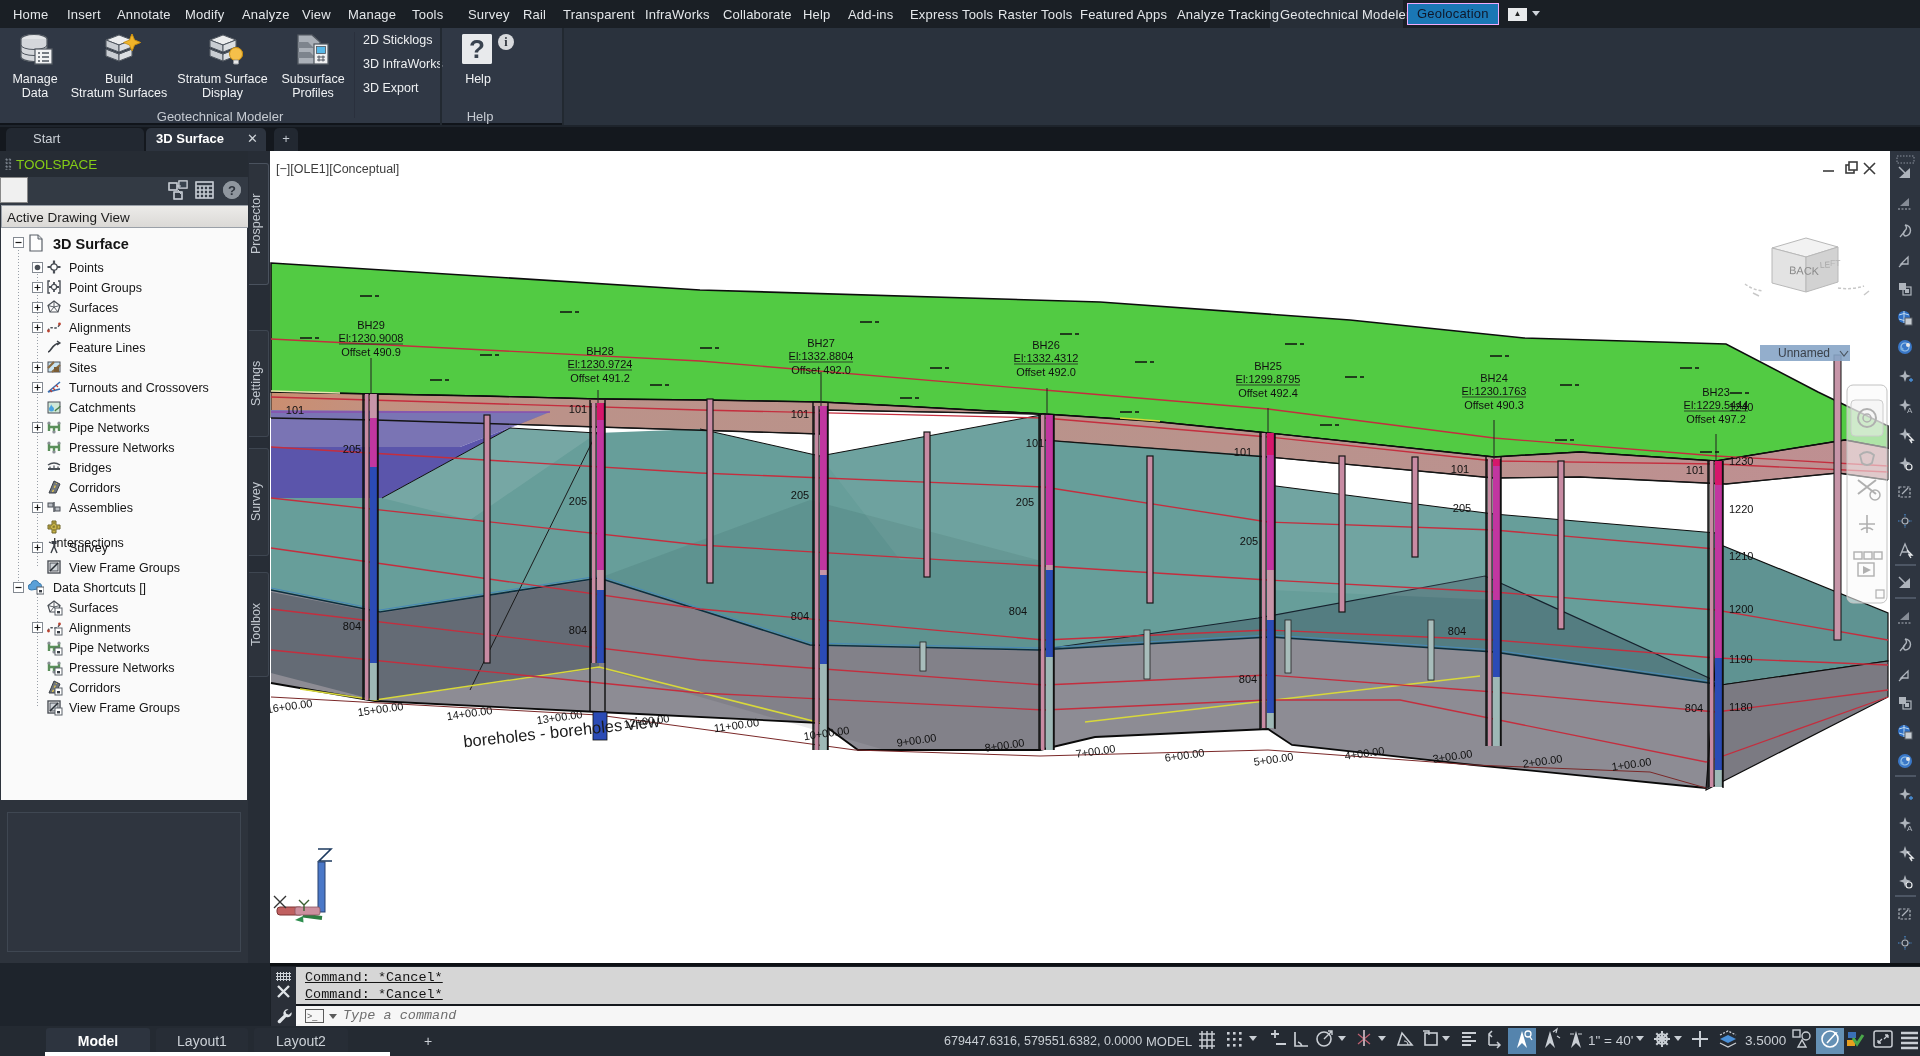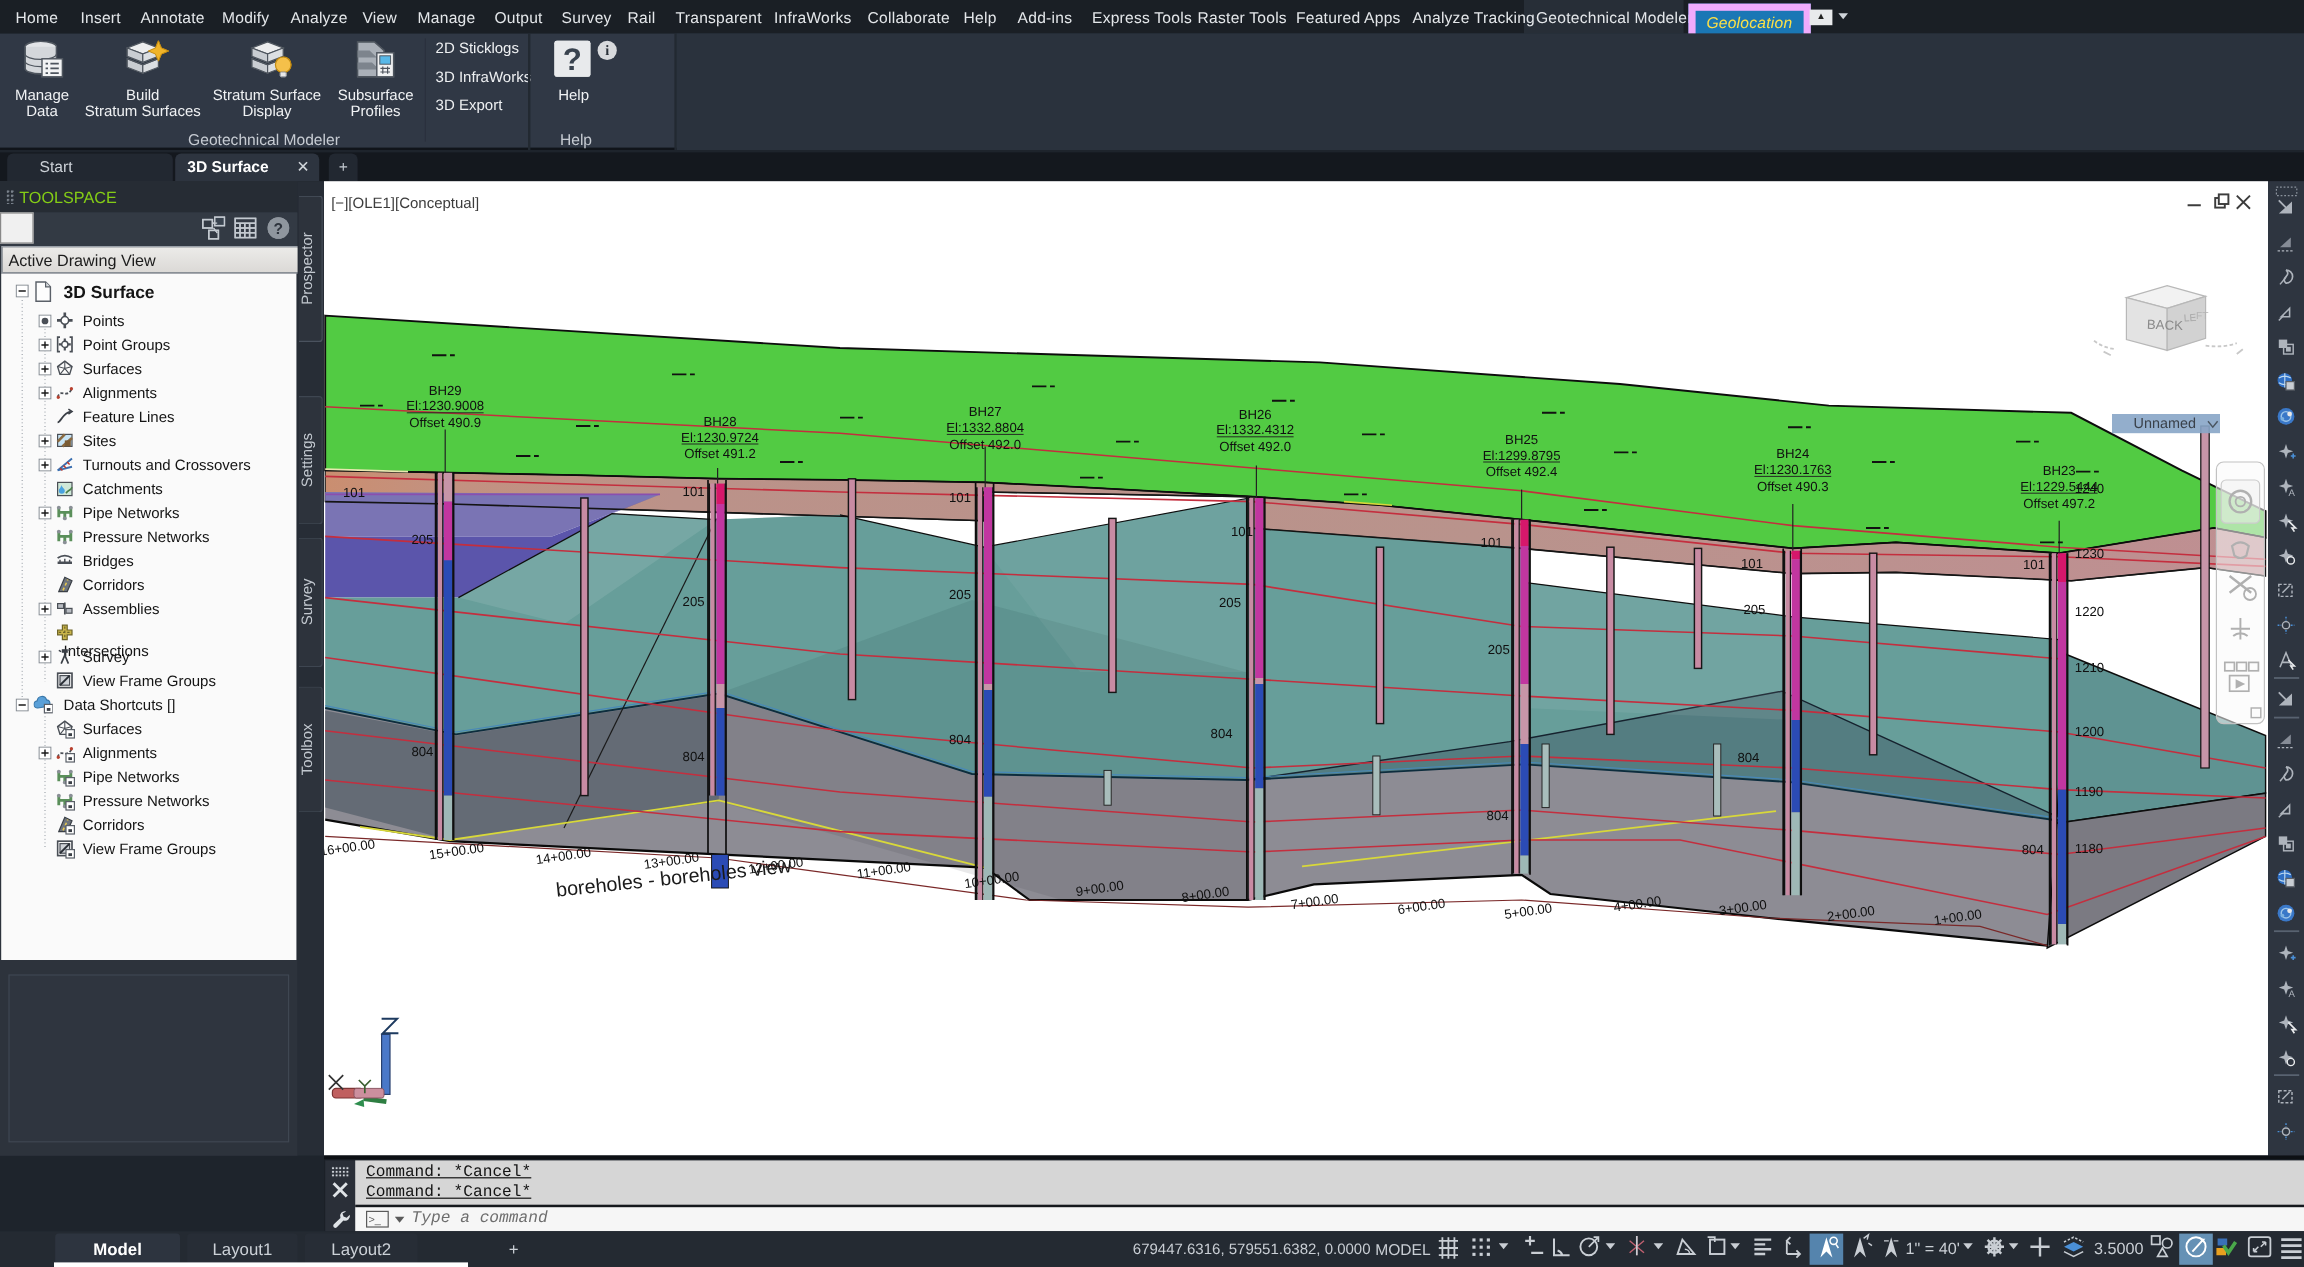--- a/index.html
+++ b/index.html
@@ -47,34 +47,34 @@
 
   <div id="menubar">
     <div style="position:absolute;left:1270px;top:0;width:133px;height:28px;background:#272e37;"></div>
     <span class="mi" style="left:13px">Home</span>
     <span class="mi" style="left:67px">Insert</span>
     <span class="mi" style="left:117px">Annotate</span>
     <span class="mi" style="left:185px">Modify</span>
     <span class="mi" style="left:242px">Analyze</span>
     <span class="mi" style="left:302px">View</span>
     <span class="mi" style="left:348px">Manage</span>
-    <span class="mi" style="left:412px">Output</span>
+    <span class="mi" style="left:412px">Tools</span>
     <span class="mi" style="left:468px">Survey</span>
     <span class="mi" style="left:523px">Rail</span>
     <span class="mi" style="left:563px">Transparent</span>
     <span class="mi" style="left:645px">InfraWorks</span>
     <span class="mi" style="left:723px">Collaborate</span>
     <span class="mi" style="left:803px">Help</span>
     <span class="mi" style="left:848px">Add-ins</span>
     <span class="mi" style="left:910px">Express Tools</span>
     <span class="mi" style="left:998px">Raster Tools</span>
     <span class="mi" style="left:1080px">Featured Apps</span>
     <span class="mi" style="left:1177px">Analyze Tracking</span>
     <span class="mi" style="left:1280px">Geotechnical Modeler</span>
-    <span class="mi" style="left:1407px;top:3px;background:#1a77b5;border:6px solid #f0abfc;color:#fde047;padding:2px 9px 3px;font-style:italic;">Geolocation</span>
+    <span class="mi" style="left:1407px;top:3px;background:#1a77b5;border:1px solid #f0abfc;color:#0f172a;padding:2px 9px 3px;">Geolocation</span>
     <span style="position:absolute;left:1508px;top:8px;width:19px;height:13px;background:#e8eaec;text-align:center;line-height:12px;font-size:8px;color:#222;">▲</span>
     <span style="position:absolute;left:1532px;top:11px;width:0;height:0;border-left:4px solid transparent;border-right:4px solid transparent;border-top:5px solid #cfd4da;"></span>
   </div>
 
   <div id="ribbon">
     <div class="rbtn" style="left:6px; width:58px;"><svg id="ic-managedata" width="54" height="34">
           <g transform="translate(10,0)">
 <ellipse cx="16" cy="7" rx="13" ry="4.5" fill="#e2e4e7" stroke="#4e555e" stroke-width="1.2"></ellipse>
 <path d="M3,7 v18 a13,4.5 0 0 0 26,0 v-18" fill="#d4d7db" stroke="#4e555e" stroke-width="1.2"></path>
 <path d="M3,13 a13,4.5 0 0 0 26,0 M3,19 a13,4.5 0 0 0 26,0" fill="none" stroke="#4e555e" stroke-width="1"></path>

